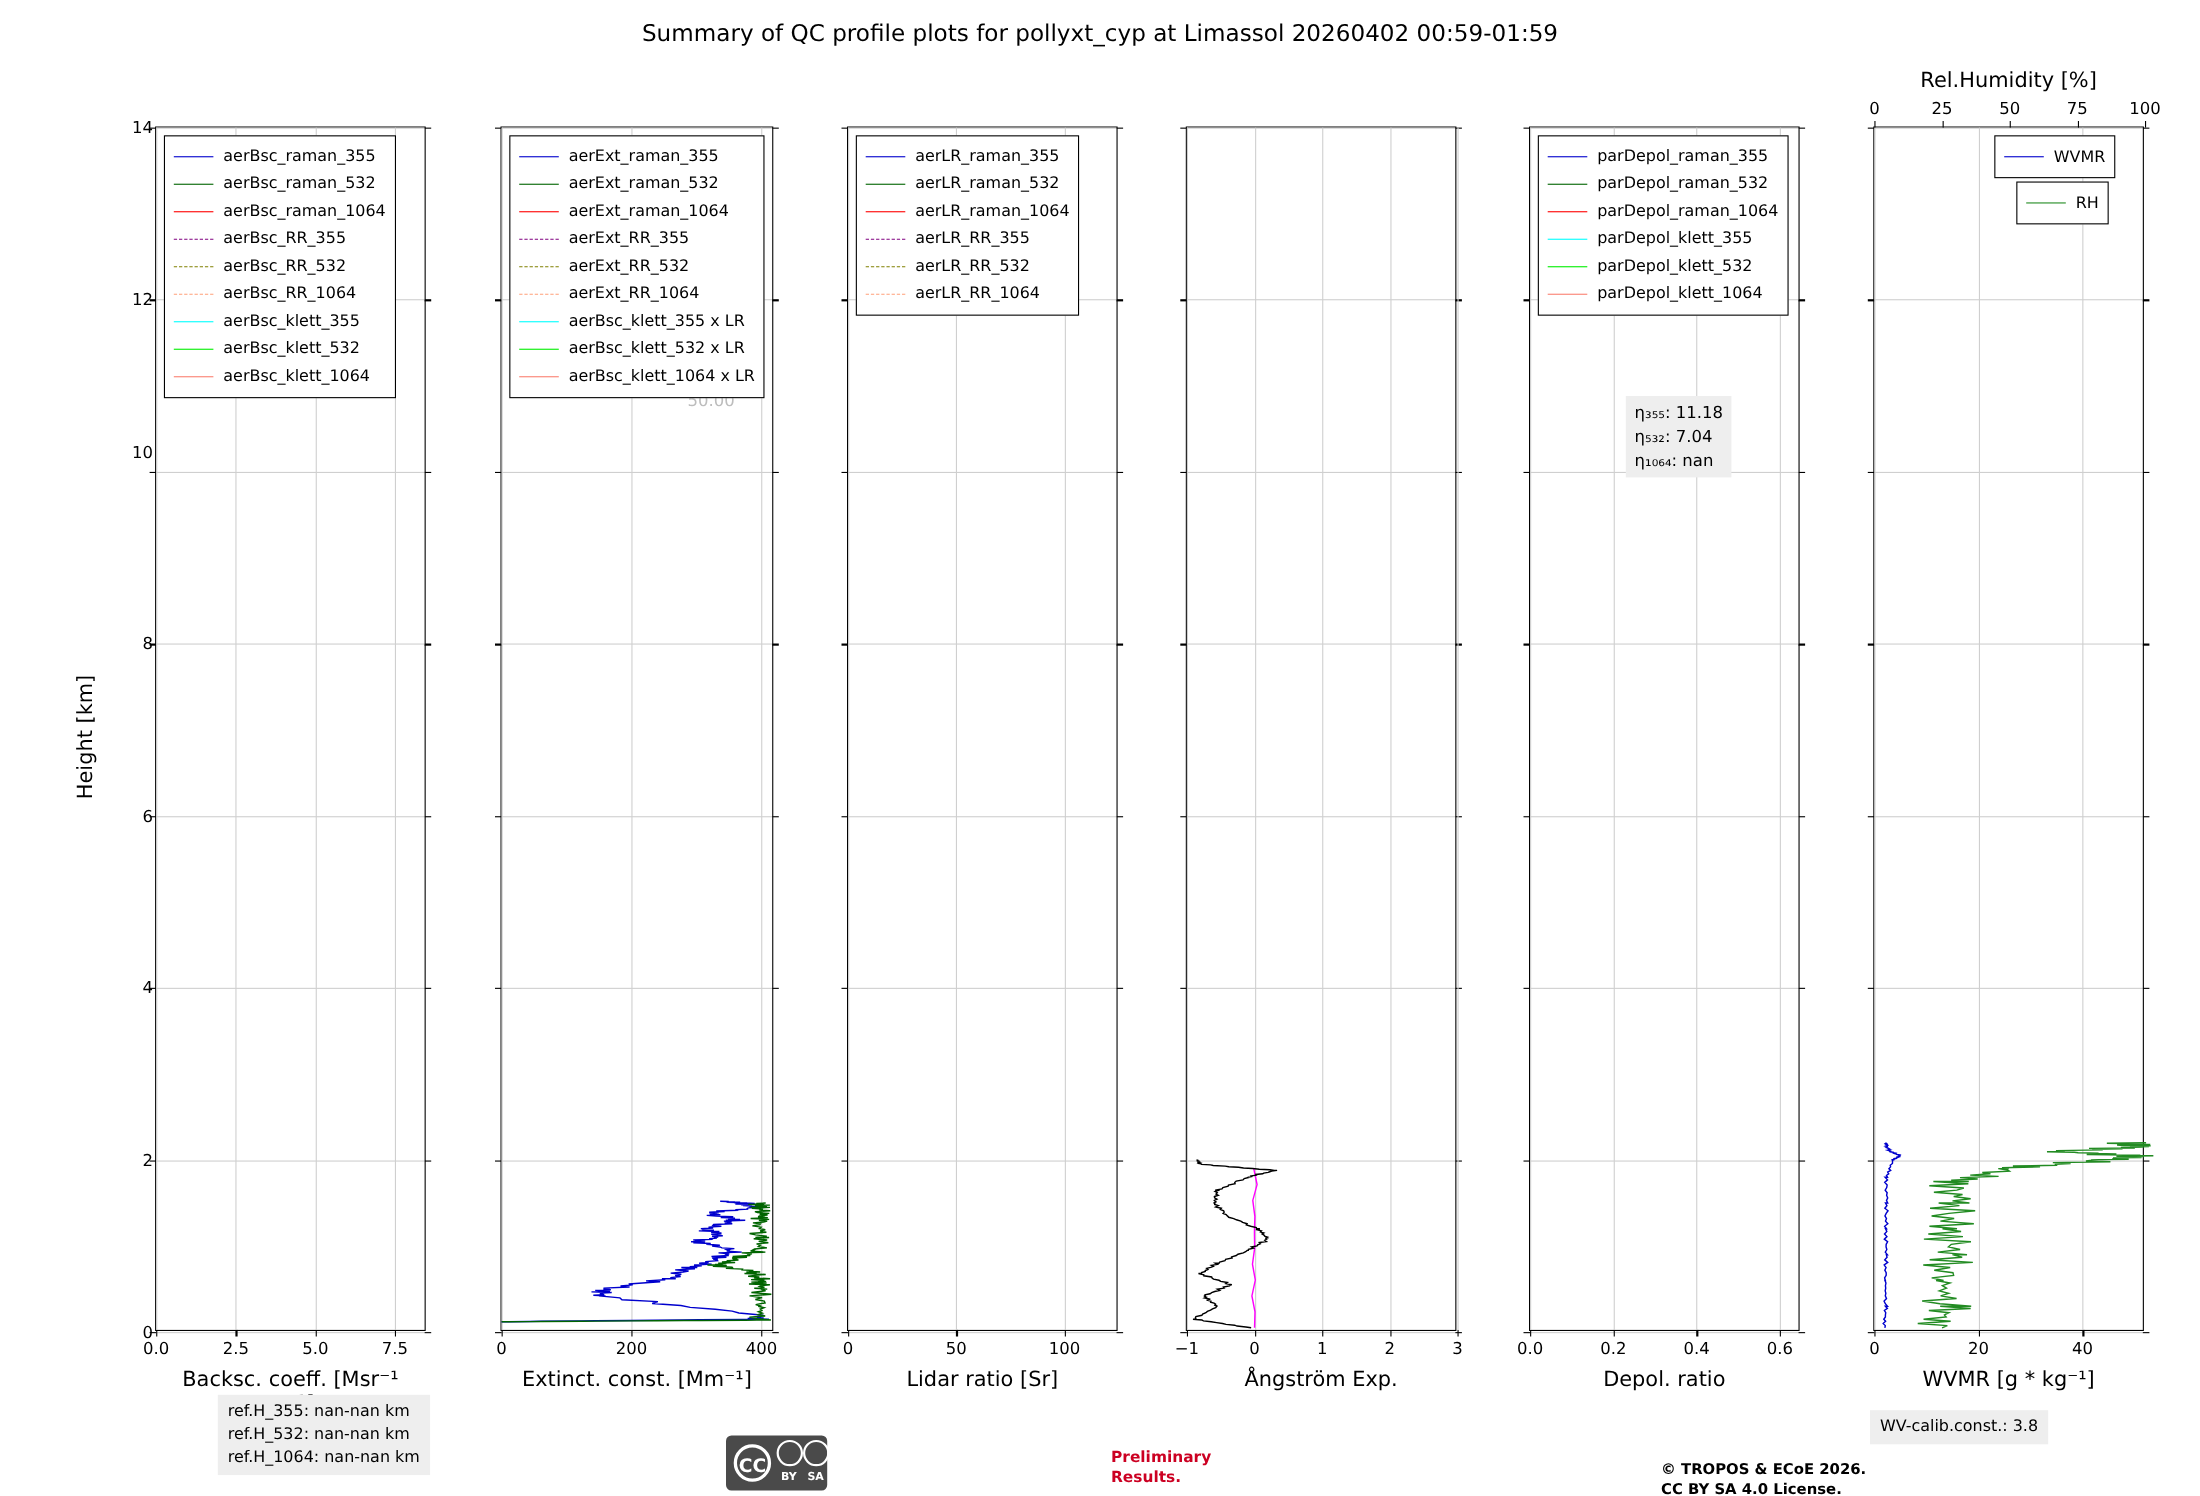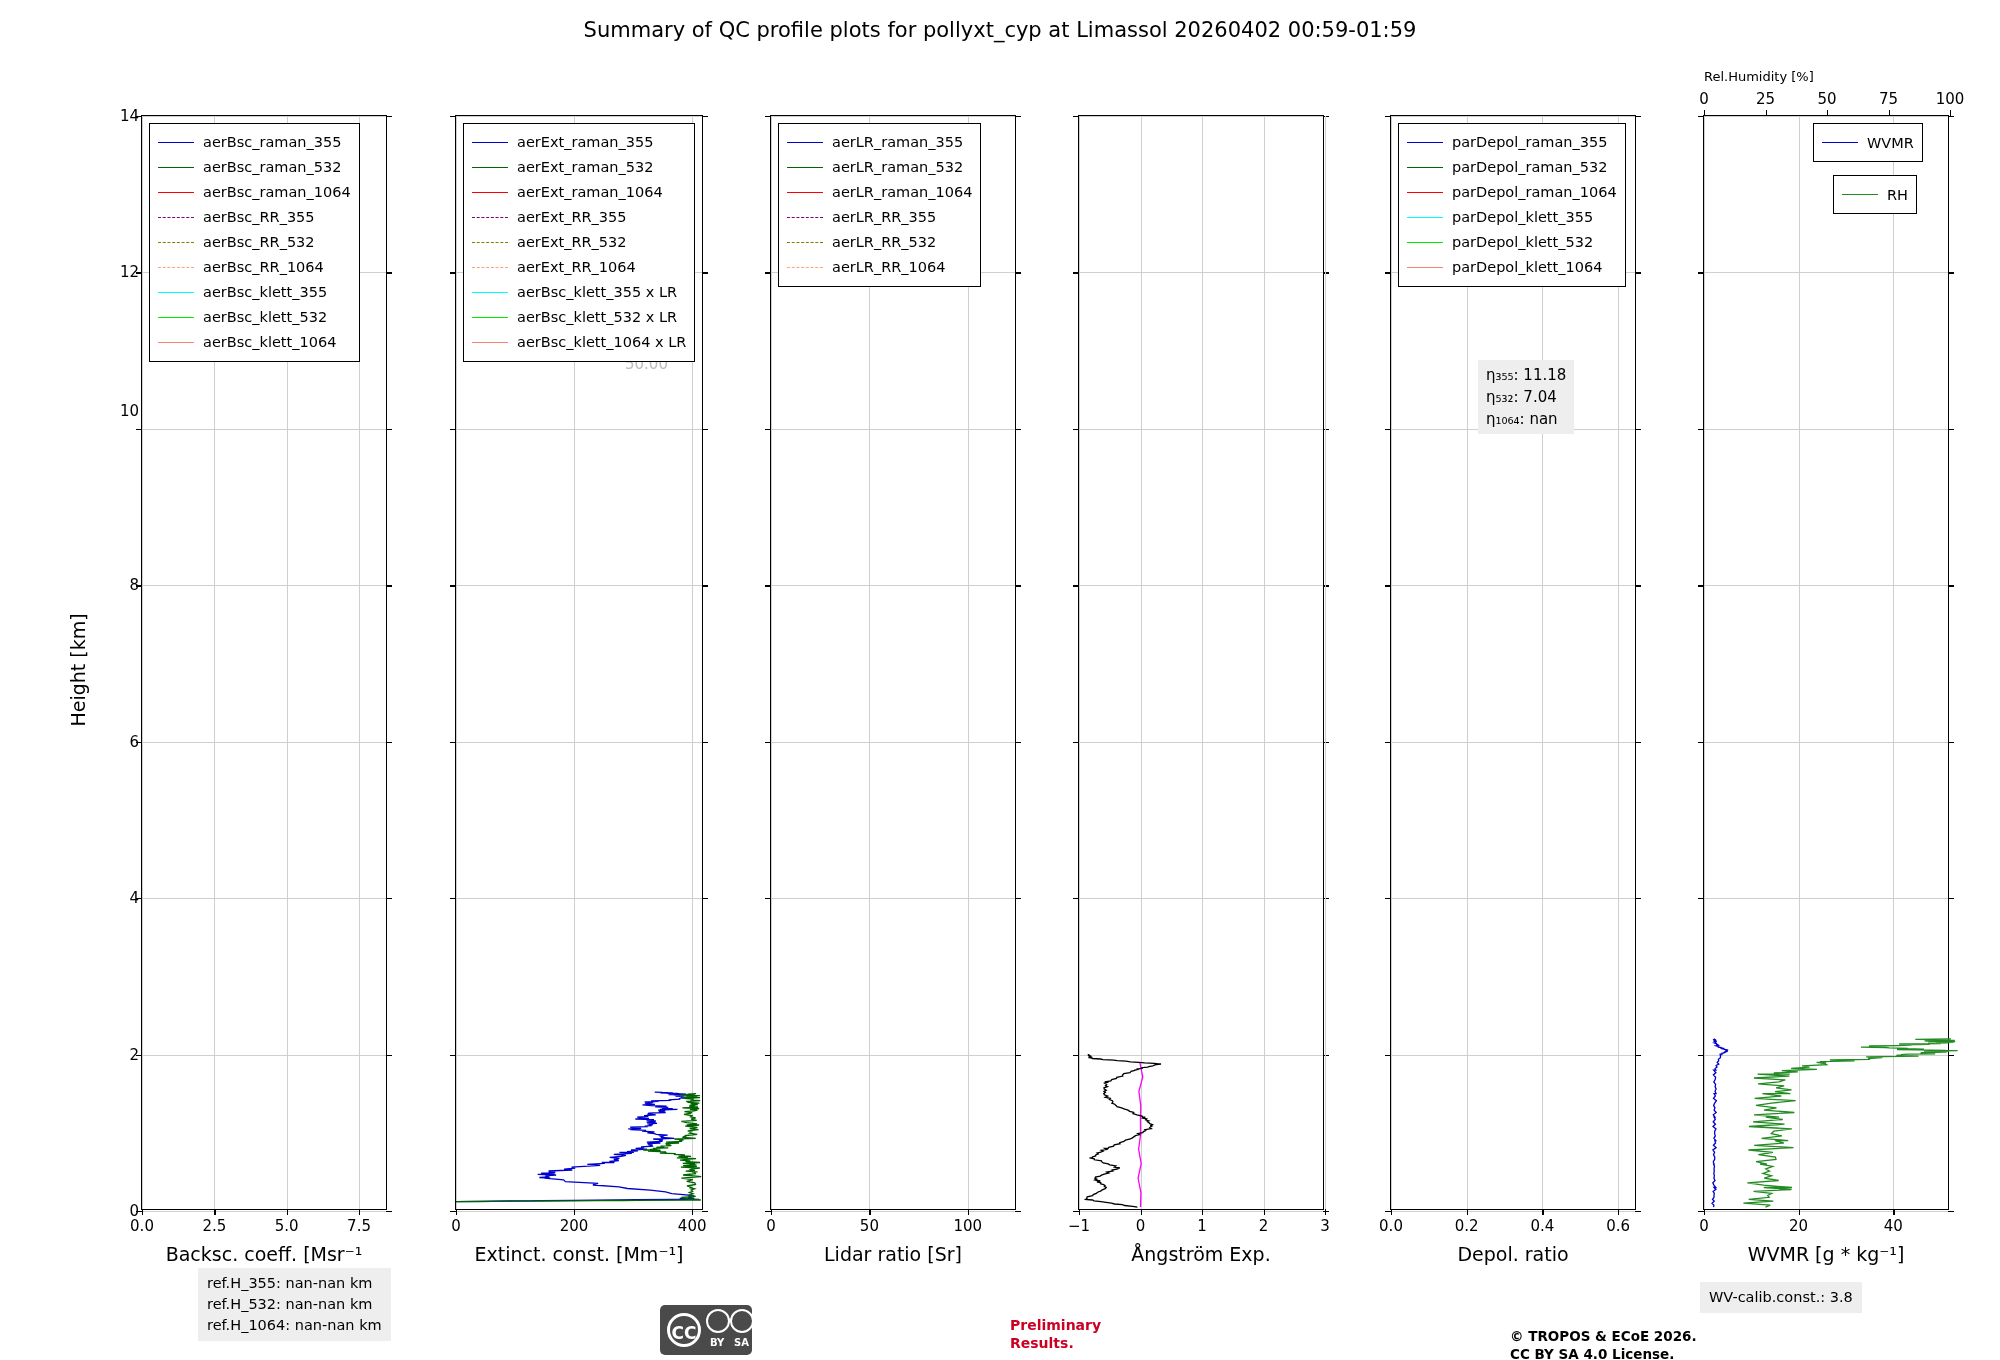--- a/index.html
+++ b/index.html
@@ -17,21 +17,21 @@
   .gridline{position:absolute;left:0;right:0;height:1px;background:#cfcfcf;}
   .vgridline{position:absolute;top:0;bottom:0;width:1px;background:#cfcfcf;}
   .ytick{position:absolute;right:100%;margin-right:3px;font-size:15px;color:#000;transform:translateY(-50%);white-space:nowrap;}
   .tickmark-l{position:absolute;left:-6px;width:6px;height:1.3px;background:#000;}
   .tickmark-r{position:absolute;right:-6px;width:6px;height:1.3px;background:#000;}
   .tickmark-b{position:absolute;bottom:-6px;width:1.3px;height:6px;background:#000;}
   .tickmark-t{position:absolute;top:-6px;width:1.3px;height:6px;background:#000;}
   .xtick{position:absolute;top:100%;margin-top:8px;font-size:15px;color:#000;transform:translateX(-50%);white-space:nowrap;}
   .xtick-top{position:absolute;bottom:100%;margin-bottom:8px;font-size:15px;color:#000;transform:translateX(-50%);white-space:nowrap;}
   .xlabel{position:absolute;top:100%;margin-top:34px;width:100%;text-align:center;font-size:19px;color:#000;}
-  .toplabel{position:absolute;bottom:100%;margin-bottom:32px;width:100%;font-size:13px;color:#000;}
+  .toplabel{position:absolute;bottom:100%;margin-bottom:32px;width:100%;text-align:center;font-size:19px;color:#000;}
   #ylabel{
     position:absolute;left:78px;top:670px;transform:rotate(-90deg) translate(-50%,-50%);
     transform-origin:0 0;font-size:19px;white-space:nowrap;
   }
   .legend{
     position:absolute;background:#fff;border:1px solid #000;
     padding:6px 8px 6px 8px;font-size:14.5px;line-height:25px;z-index:6;
   }
   .legend .row{display:flex;align-items:center;white-space:nowrap;height:25px;}
   .legend .swatch{display:inline-block;width:36px;height:0;border-top-width:1.6px;margin-right:9px;flex:none;}
@@ -465,21 +465,21 @@
           <polyline points="9.5,1091.1 9.9,1089.1 8.0,1087.2 10.2,1085.2 8.5,1083.3 10.0,1081.3 10.0,1079.4 10.3,1077.4 9.1,1075.4 11.8,1073.5 10.0,1071.5 11.9,1071.5 9.9,1069.2 8.8,1066.8 11.0,1064.5 9.9,1062.1 10.4,1059.8 9.8,1057.5 10.3,1055.1 10.0,1052.8 10.5,1050.4 9.6,1048.1 10.0,1048.1 9.3,1045.7 10.7,1043.4 10.7,1041.0 9.5,1038.7 10.6,1036.3 8.9,1034.0 12.1,1031.6 9.4,1029.3 11.5,1027.0 10.9,1024.6 11.8,1024.6 9.9,1022.3 11.3,1019.9 10.6,1017.6 10.7,1015.2 12.0,1012.9 9.0,1010.5 11.4,1008.2 9.2,1005.8 11.3,1003.5 10.1,1001.1 11.0,1001.1 9.3,998.8 12.2,996.5 10.1,994.1 11.0,991.8 9.6,989.4 10.7,987.1 12.4,984.7 9.5,982.4 11.4,980.0 10.1,977.7 12.1,977.7 11.0,975.3 12.1,973.0 11.1,970.6 11.6,968.3 9.8,965.9 11.2,963.6 11.6,961.3 9.4,958.9 11.9,956.6 9.7,954.2 11.9,954.2 11.0,952.6 13.0,951.1 12.1,949.5 14.8,948.0 13.2,946.4 14.7,944.8 14.4,943.3 16.4,941.7 16.5,940.1 16.2,938.6 16.8,938.6 16.4,938.2 18.9,937.8 17.2,937.4 20.1,937.0 20.0,936.6 21.1,936.2 20.0,935.8 23.7,935.4 22.2,935.1 22.7,934.7 22.5,934.7 21.9,934.3 22.7,933.9 20.6,933.5 19.9,933.1 18.4,932.7 19.1,932.3 16.8,931.9 17.0,931.5 14.1,931.1 15.4,930.8 13.4,930.8 14.8,930.4 13.0,930.0 11.9,929.6 14.1,929.2 13.0,928.8 13.5,928.4 12.4,928.0 12.4,927.6 11.0,927.2 11.9,926.8 11.8,926.8 11.7,926.4 10.5,926.1 11.9,925.7 12.2,925.3 10.9,924.9 12.2,924.5 9.4,924.1 11.7,923.7 10.2,923.3 11.0,922.9" fill="none" stroke="#0000cd" stroke-width="1.3"></polyline>
           <polyline points="61.5,1091.1 66.3,1089.1 39.4,1087.2 69.3,1085.2 44.7,1083.3 65.2,1081.3 63.7,1079.4 67.7,1077.4 49.5,1075.4 87.5,1073.5 59.8,1071.5 88.0,1071.5 59.6,1069.2 43.4,1066.8 74.7,1064.5 60.2,1062.1 67.5,1059.8 59.0,1057.5 65.5,1055.1 61.8,1052.8 68.7,1050.4 56.1,1048.1 62.9,1048.1 52.1,1045.7 72.0,1043.4 71.4,1041.0 54.4,1038.7 68.9,1036.3 44.4,1034.0 89.5,1031.6 50.2,1029.3 79.8,1027.0 70.9,1024.6 84.2,1024.6 57.6,1022.3 77.9,1019.9 67.3,1017.6 69.9,1015.2 87.8,1012.9 45.0,1010.5 80.5,1008.2 49.0,1005.8 78.8,1003.5 61.9,1001.1 75.1,1001.1 50.0,998.8 90.4,996.5 60.0,994.1 72.5,991.8 52.0,989.4 67.7,987.1 91.6,984.7 50.6,982.4 77.3,980.0 58.4,977.7 86.4,977.7 71.0,975.7 87.5,973.8 72.1,971.8 80.1,969.9 54.1,967.9 74.9,965.9 81.3,964.0 49.9,962.0 85.4,960.1 53.6,958.1 85.8,958.1 69.8,957.0 93.9,955.8 77.8,954.6 112.9,953.4 87.1,952.3 105.5,951.1 98.1,949.9 122.7,948.7 121.1,947.6 112.6,946.4 122.2,946.4 116.0,945.6 150.6,944.8 125.9,944.0 166.2,943.3 164.0,942.5 178.4,941.7 162.2,940.9 214.6,940.1 192.3,939.4 199.8,938.6 197.0,938.6 204.0,938.2 231.2,937.8 216.3,937.4 222.4,937.0 216.9,936.6 242.9,936.2 225.6,935.8 244.9,935.4 220.0,935.1 253.6,934.7 225.6,934.7 241.8,934.3 212.1,933.9 193.0,933.5 220.0,933.1 200.5,932.7 203.8,932.3 185.3,931.9 181.6,931.5 156.9,931.1 166.4,930.8 164.9,930.8 173.1,930.4 165.1,930.0 193.6,929.6 207.6,929.2 198.0,928.8 225.6,928.4 195.1,928.0 236.8,927.6 224.0,927.2 244.6,926.8 232.3,926.8 249.6,926.4 232.7,926.1 251.2,925.7 226.5,925.3 220.6,924.9 250.8,924.5 227.9,924.1 234.5,923.7 211.3,923.3 247.0,922.9" fill="none" stroke="#228b22" stroke-width="1.3"></polyline>
         </svg>
       </div>
       <div class="legend" style="left: 110px; top: 8px; line-height: 22px;">
         <div class="row">
           <span class="swatch" style="border-top-style: solid; border-top-color: rgb(0, 0, 205);"></span>
           <span>WVMR</span>
         </div>
       </div>
-      <div class="legend" style="left: 130px; top: 60px; line-height: 22px; text-align: right;">
+      <div class="legend" style="left: 130px; top: 50px; line-height: 22px; text-align: right;">
         <div class="row">
           <span class="swatch" style="border-top-style: solid; border-top-color: rgb(34, 139, 34);"></span>
           <span>RH</span>
         </div>
       </div>
     </div>
   </div>
 
 <div class="footbox" id="refheights" style="left: 198px; top: 1268px;">
     <div>ref.H_355: nan-nan km</div>

